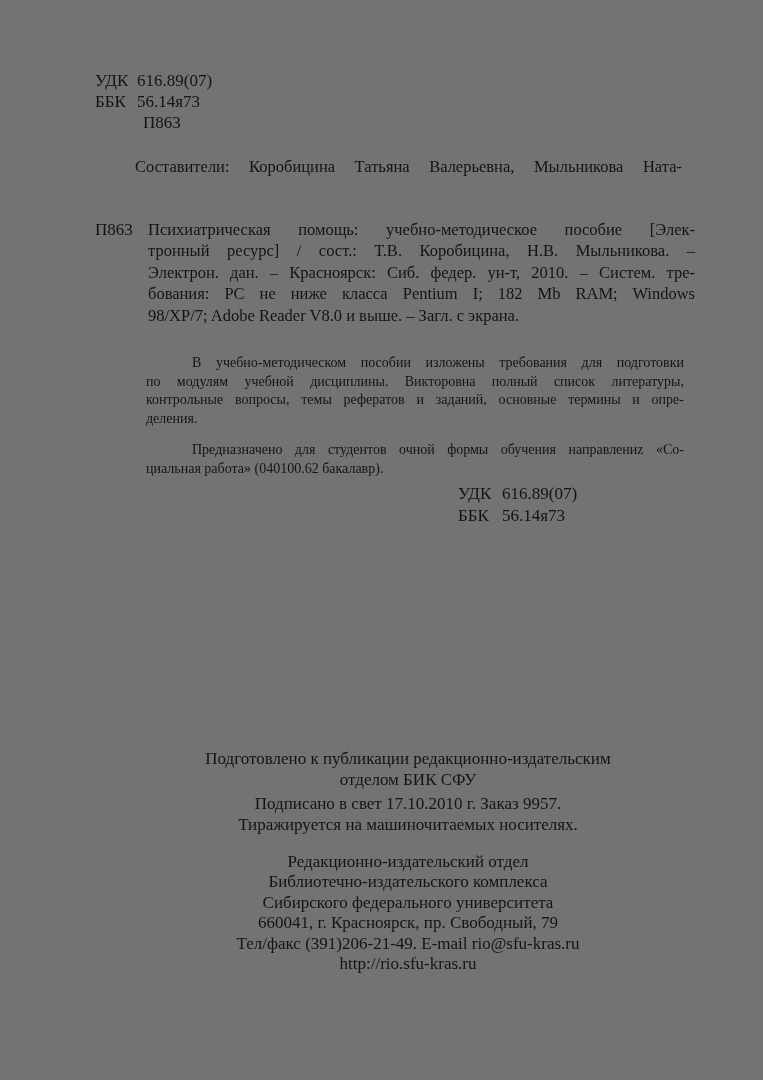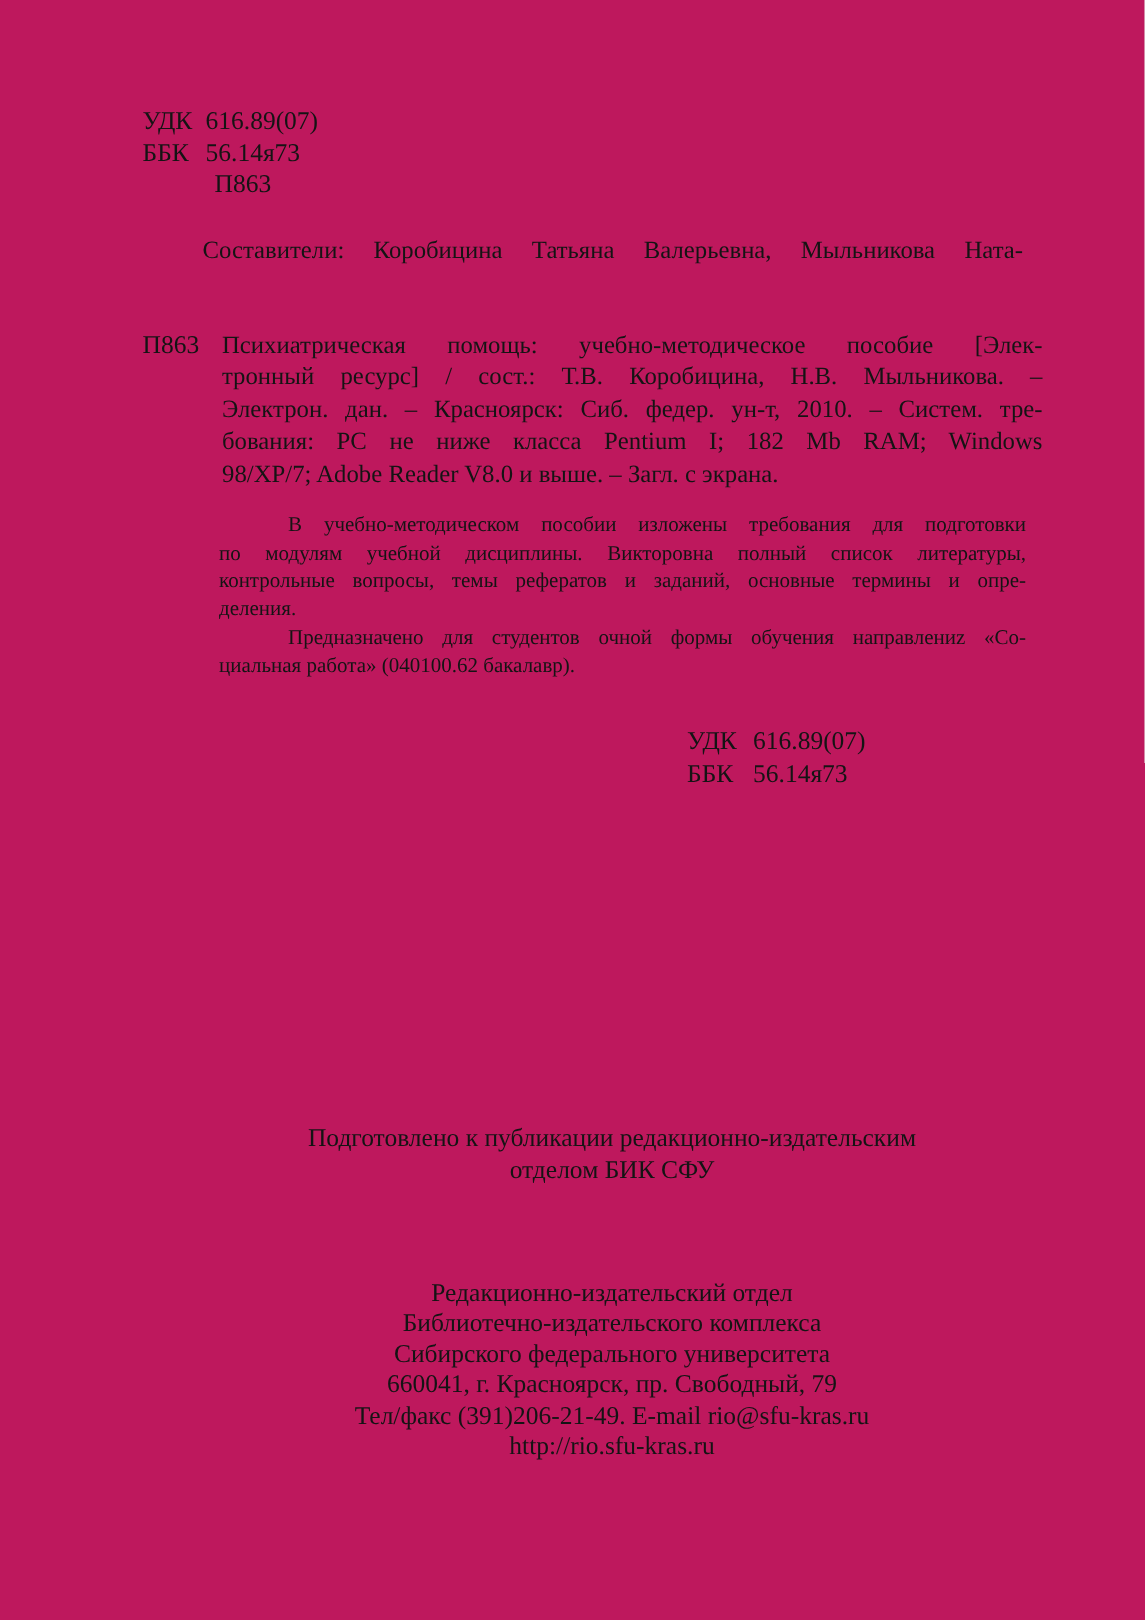--- a/index.html
+++ b/index.html
@@ -4,21 +4,21 @@
 <style>
   html, body {
     margin: 0;
     padding: 0;
     background: #e8e8e8;
   }
   .page {
     position: relative;
     width: 763px;
     height: 1080px;
-    background: #be185d;
+    background: #737373;
     font-family: "Liberation Serif", "DejaVu Serif", serif;
     color: #141414;
     overflow: hidden;
   }
   
   .udk-top {
     position: absolute;
     left: 95px;
     top: 70px;
     font-size: 17px;
@@ -58,21 +58,21 @@
 
   
   .jline {
     text-align: justify;
     text-align-last: justify;
   }
   .lline {
     text-align: left;
     text-align-last: auto;
   }
-  .ind { text-indent: 46px; }
+  .ind { text-indent: 46px; margin-top: 12px; }
 
   
   .abstract {
     position: absolute;
     left: 146px;
     top: 342px;
     width: 538px;
     font-size: 14px;
     line-height: 18.7px;
   }
@@ -159,20 +159,22 @@
     </div>
     <div class="row">
       <span class="lbl">ББК</span>
       <span class="val">56.14я73</span>
     </div>
   </div>
 
 
   <div class="centered prepared">Подготовлено к публикации редакционно-издательским
 отделом БИК СФУ</div>
+  <div class="centered printinfo">Подписано в свет 17.10.2010 г. Заказ 9957.
+Тиражируется на машиночитаемых носителях.</div>
   <div class="centered publisher">Редакционно-издательский отдел
 Библиотечно-издательского комплекса
 Сибирского федерального университета
 660041, г. Красноярск, пр. Свободный, 79
 Тел/факс (391)206-21-49. E-mail rio@sfu-kras.ru
 http://rio.sfu-kras.ru</div>
 
 </div>
 
 </body></html>

